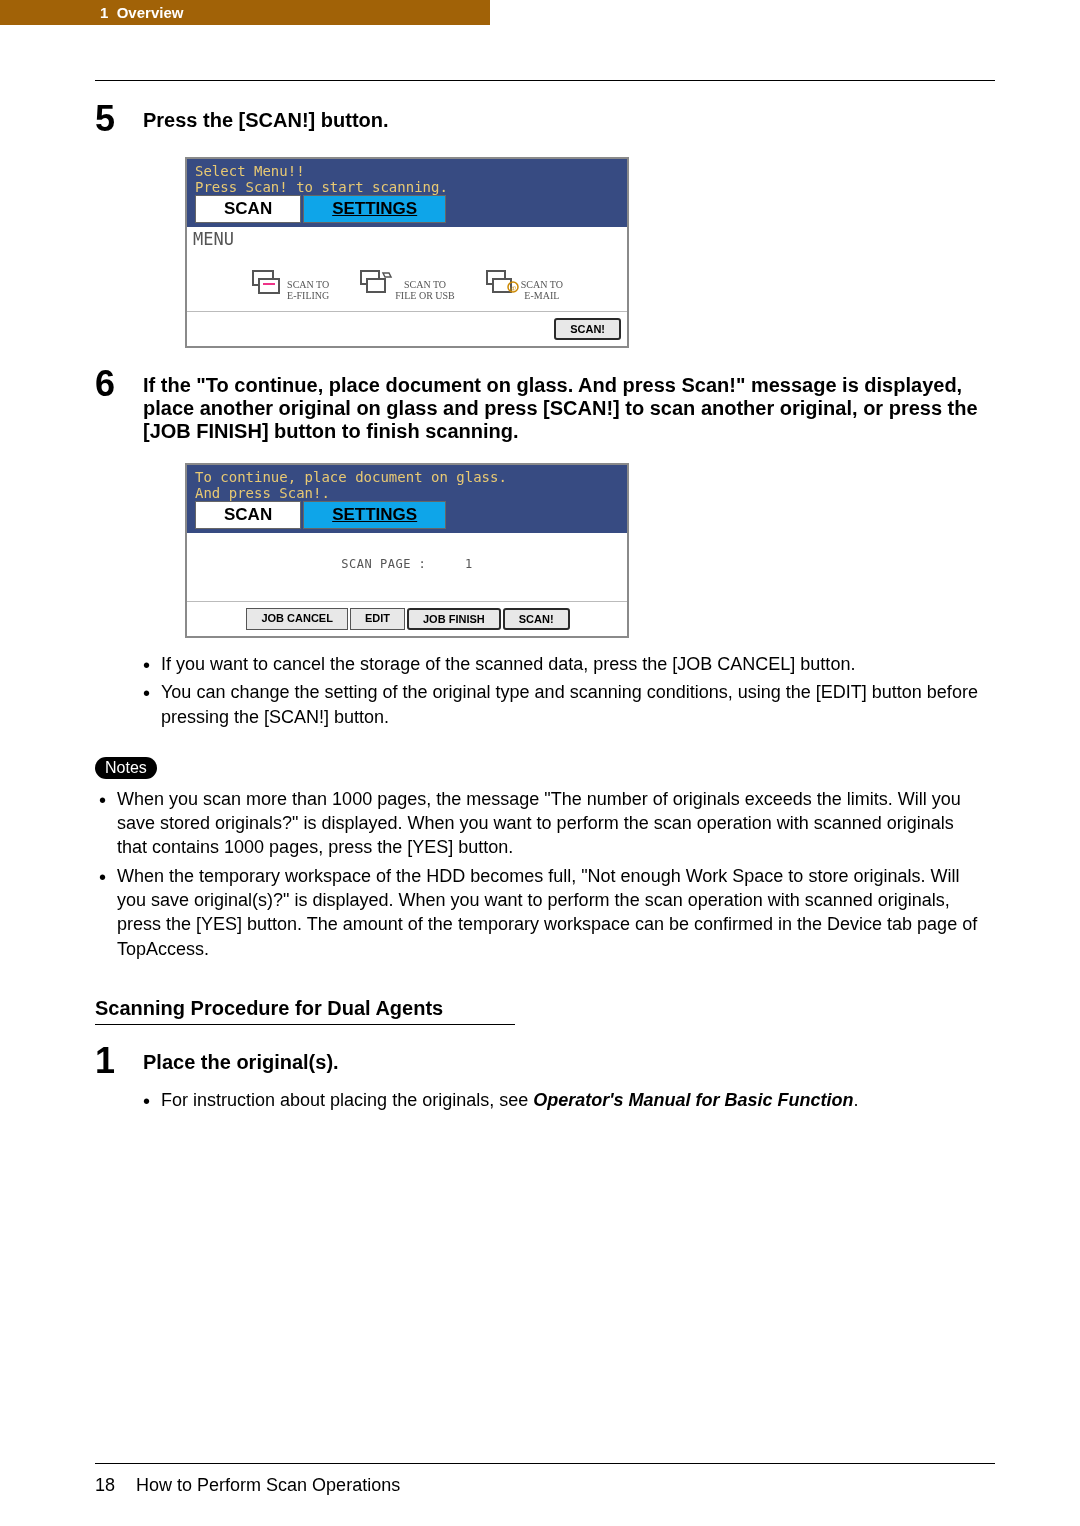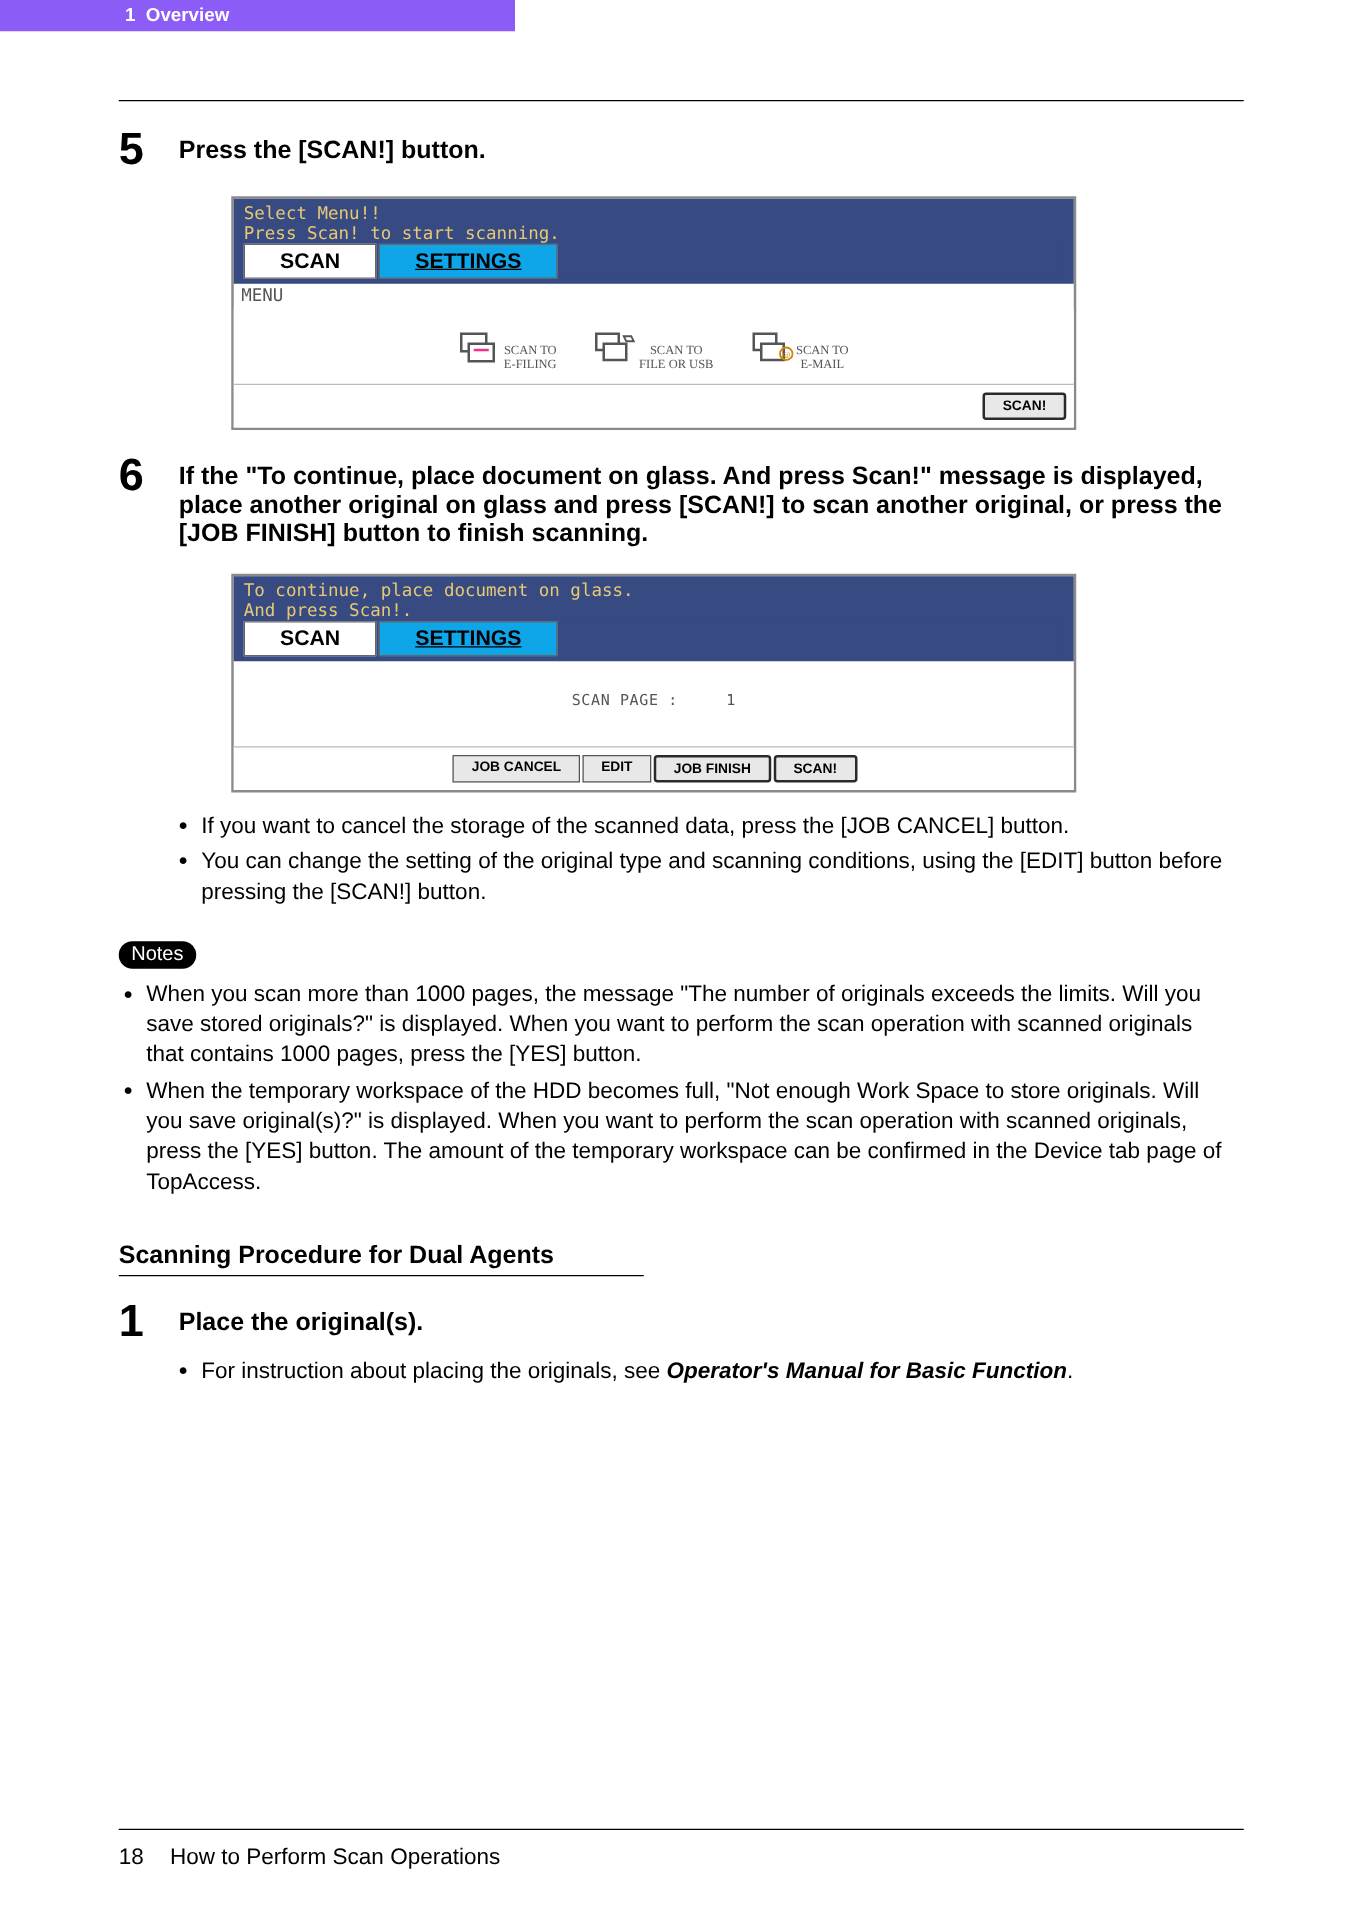--- a/index.html
+++ b/index.html
@@ -6,26 +6,26 @@
     body {
       width: 1080px;
       height: 1526px;
       background: #fff;
       font-family: Arial, Helvetica, sans-serif;
       font-size: 18px;
       color: #000;
       position: relative;
     }
     .header-bar {
-      background: #8b5cf6;
+      background: #a16207;
       color: #fff;
       padding: 4px 10px;
       font-size: 15px;
       font-weight: bold;
-      width: 412px;
+      width: 490px;
     }
     .header-text { padding-left: 90px; }
     .page-rule {
       border: none;
       border-top: 1.5px solid #000;
       margin: 55px 85px 0 95px;
     }
     .content {
       margin: 20px 95px 0 95px;
     }
@@ -42,21 +42,21 @@
       padding-top: 0;
     }
     .step-text {
       font-weight: bold;
       font-size: 20px;
       flex: 1;
       padding-top: 8px;
     }
     .screenshot-panel {
       margin: 20px 0 10px 90px;
-      width: 676px;
+      width: 444px;
       border: 2px solid #8a8a8a;
       background: #fff;
       font-family: monospace;
     }
     .panel-top {
       background: #374b82;
       color: #fff;
       padding: 4px 8px;
       font-size: 14px;
     }
@@ -74,21 +74,21 @@
       padding: 3px 28px;
       border: 1px solid #666;
       margin-right: 2px;
       font-family: Arial, sans-serif;
     }
     .panel-tab.inactive {
       background: #0ea5e9;
       text-decoration: underline;
     }
     .panel-menu-label {
-      font-size: 14px;
+      font-size: 17px;
       padding: 2px 6px;
       color: #555;
     }
     .panel-icons {
       display: flex;
       justify-content: center;
       gap: 30px;
       padding: 18px 0 10px 0;
       background: #fff;
     }

